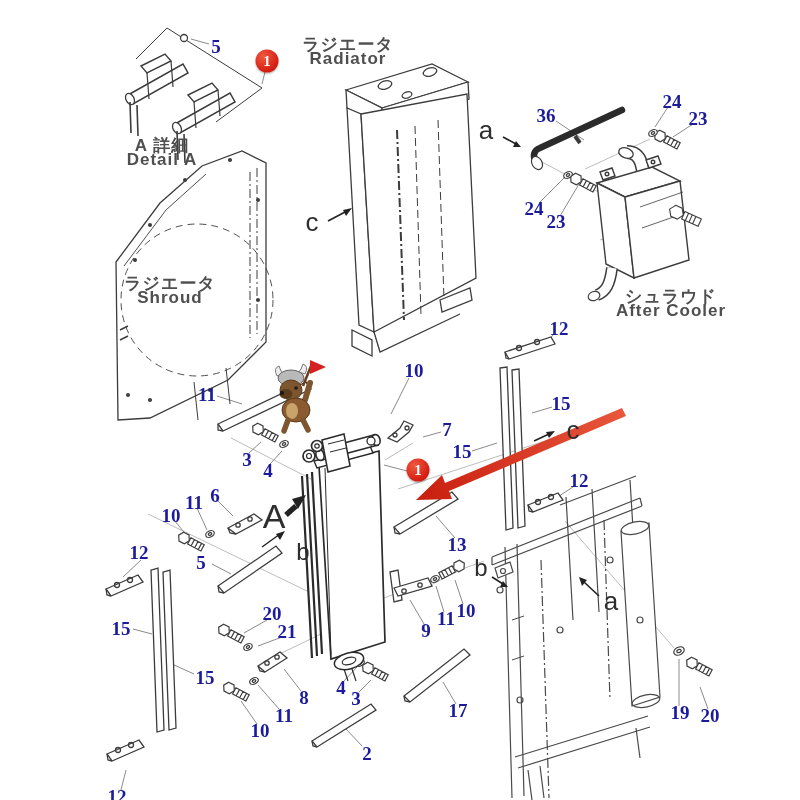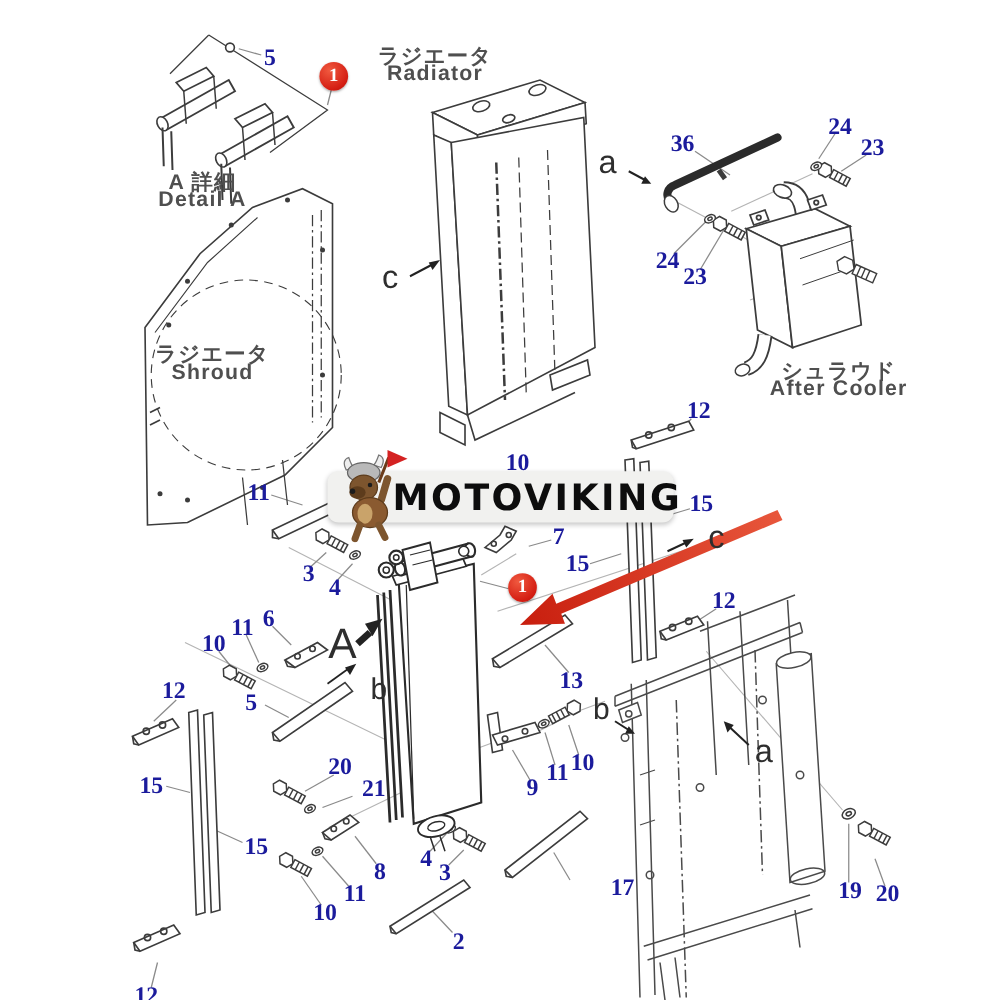--- a/index.html
+++ b/index.html
@@ -435,28 +435,28 @@
       <div class="callout" style="left: 215px; top: 496px;">6</div>
       <div class="callout" style="left: 194px; top: 503px;">11</div>
       <div class="callout" style="left: 171px; top: 516px;">10</div>
       <div class="callout" style="left: 139px; top: 553px;">12</div>
       <div class="callout" style="left: 201px; top: 563px;">5</div>
       <div class="callout" style="left: 457px; top: 545px;">13</div>
       <div class="callout" style="left: 579px; top: 481px;">12</div>
       <div class="callout" style="left: 121px; top: 629px;">15</div>
       <div class="callout" style="left: 205px; top: 678px;">15</div>
       <div class="callout" style="left: 272px; top: 614px;">20</div>
-      <div class="callout" style="left: 299px; top: 632px;">21</div>
+      <div class="callout" style="left: 287px; top: 632px;">21</div>
       <div class="callout" style="left: 304px; top: 698px;">8</div>
       <div class="callout" style="left: 284px; top: 716px;">11</div>
       <div class="callout" style="left: 260px; top: 731px;">10</div>
       <div class="callout" style="left: 341px; top: 688px;">4</div>
       <div class="callout" style="left: 356px; top: 699px;">3</div>
       <div class="callout" style="left: 367px; top: 754px;">2</div>
-      <div class="callout" style="left: 458px; top: 711px; margin-left: 40px;">17</div>
+      <div class="callout" style="left: 458px; top: 711px;">17</div>
       <div class="callout" style="left: 426px; top: 631px;">9</div>
       <div class="callout" style="left: 446px; top: 619px;">11</div>
       <div class="callout" style="left: 466px; top: 611px;">10</div>
       <div class="callout" style="left: 680px; top: 713px; text-align: center;">19</div>
       <div class="callout" style="left: 710px; top: 716px;">20</div>
       <div class="callout" style="left: 117px; top: 797px;">12</div>
     </div>
 
   <div>
 
@@ -468,23 +468,20 @@
       <div class="viewletter" style="left: 481px; top: 568px; font-size: 24px;">b</div>
       <div class="viewletter" style="left: 611px; top: 601px; font-size: 26px;">a</div>
     </div>
 
   <div>
 
   <div class="badge" style="left: 267px; top: 61px;">1</div>
       <div class="badge" style="left: 418px; top: 470px;">1</div>
     </div>
 
-  <div class="logo-box">
-    <span class="logo-text">MOTOVIKING</span>
-  </div>
   <svg class="mascot" width="70" height="78" viewBox="0 0 70 78">
     <line x1="48" y1="10" x2="40" y2="30" stroke="#6b3b1a" stroke-width="2.5"></line>
     <polygon points="47,4 63,11 47,18" fill="#d42222"></polygon>
     <path d="M14,20 Q10,12 16,10 Q18,16 20,18 Z" fill="#eee" stroke="#777" stroke-width="1"></path>
     <path d="M42,18 Q46,10 40,8 Q38,14 36,16 Z" fill="#eee" stroke="#777" stroke-width="1"></path>
     <ellipse cx="28" cy="22" rx="13" ry="8" fill="#b9b9b9" stroke="#666" stroke-width="1"></ellipse>
     <ellipse cx="28" cy="34" rx="11" ry="10" fill="#7d552e" stroke="#5d3c1c" stroke-width="1"></ellipse>
     <ellipse cx="23" cy="38" rx="6.5" ry="5" fill="#5d3c1c"></ellipse>
     <circle cx="19" cy="37" r="2.2" fill="#1c1c1c"></circle>
     <circle cx="33" cy="32" r="1.8" fill="#1c1c1c"></circle>

